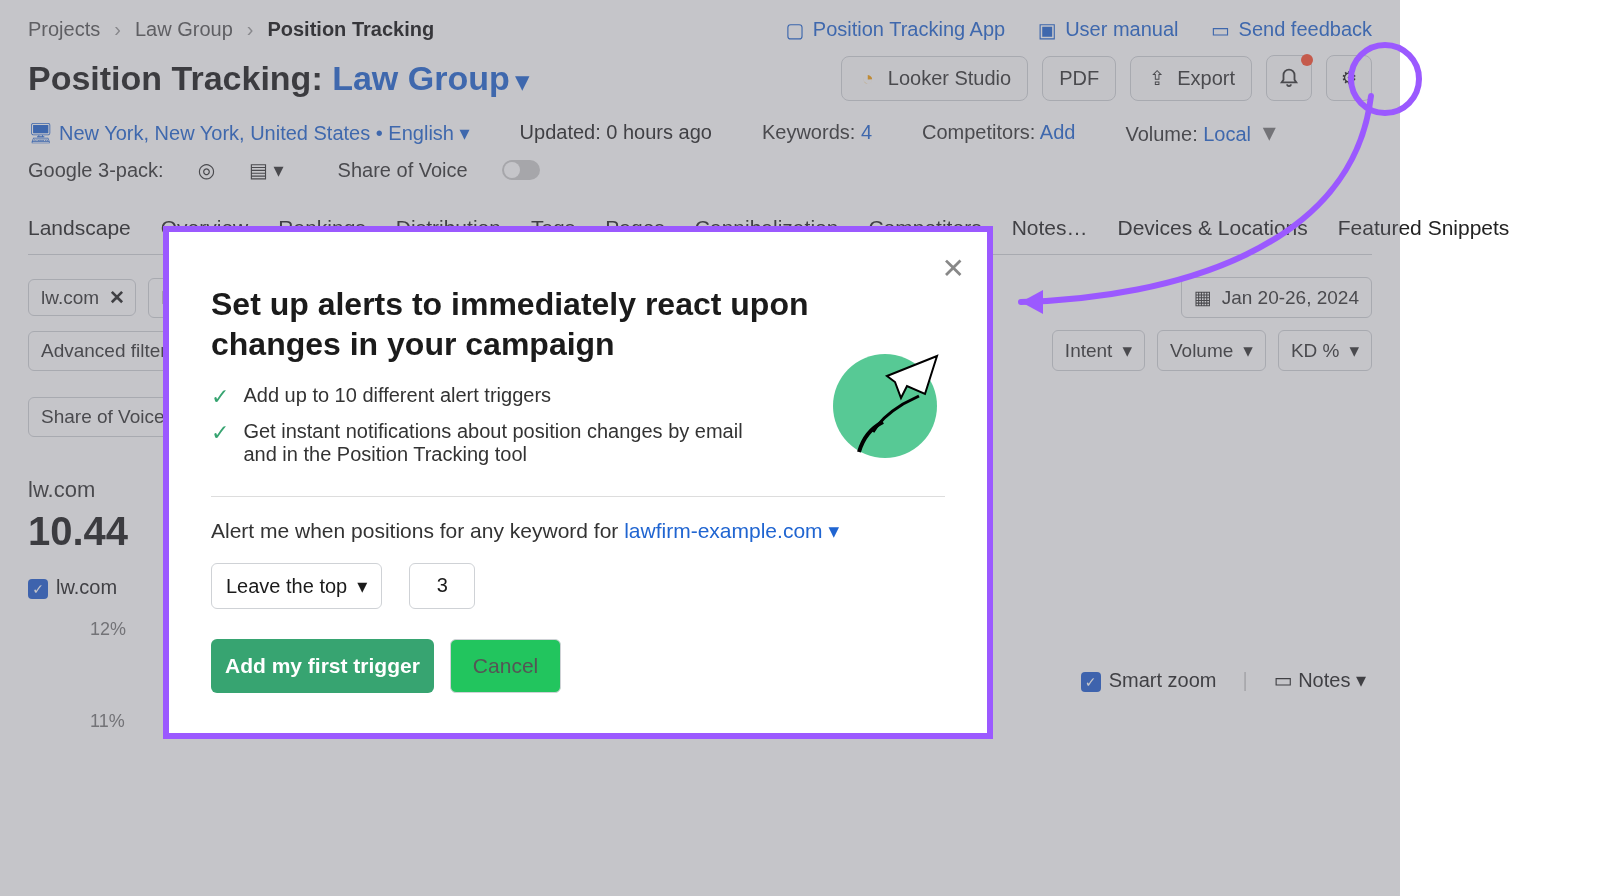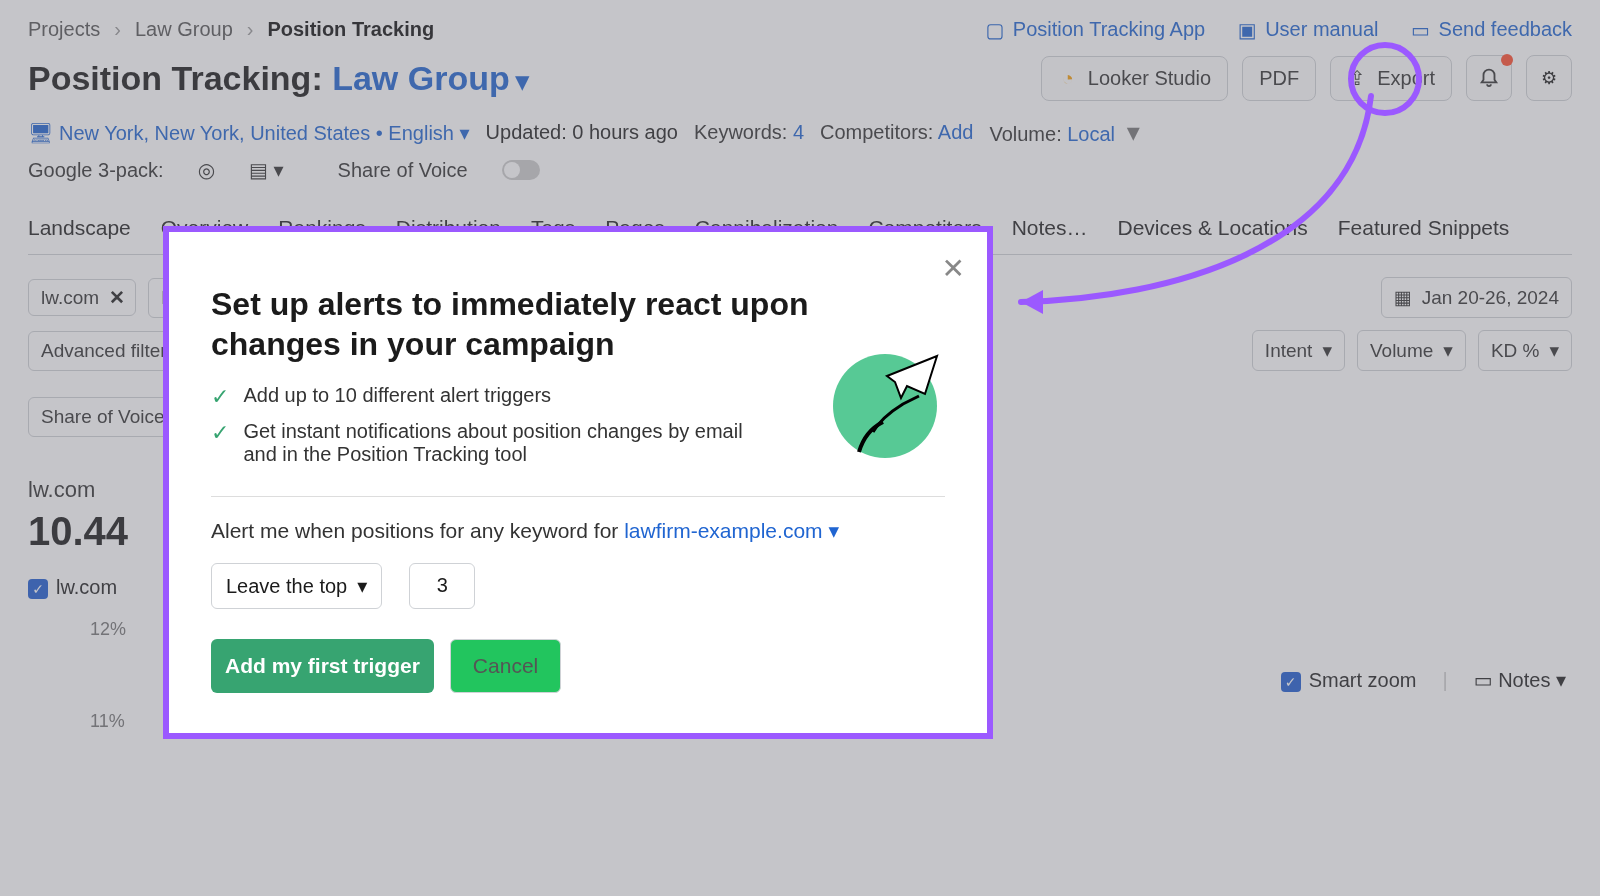--- a/index.html
+++ b/index.html
@@ -4,21 +4,21 @@
 <style>
 :root{
   --blue:#2065d1;
   --dark:#1b1b1b;
   --muted:#666;
   --border:#cfd2d6;
   --green:#37a471;
   --accent:#9b59ff;
 }
 html,body{margin:0;padding:0;font-family:Arial,Helvetica,sans-serif;color:var(--dark);background:#fff;width:1600px;height:896px;overflow:hidden;font-size:18px}
-.page{position:relative;width:1600px;height:896px}
+.page{position:relative;width:1400px;height:896px}
 .screen{position:absolute;inset:0;padding:18px 28px 0;box-sizing:border-box}
 
 
 .dim{position:absolute;inset:0;background:rgba(110,110,120,0.40);pointer-events:none}
 
 
 .topbar{display:flex;justify-content:space-between;align-items:flex-start}
 .crumbs{display:flex;gap:14px;align-items:center;color:#555;font-size:20px}
 .crumbs .sep{color:#999}
 .topr{display:flex;gap:32px;align-items:center}
@@ -27,21 +27,21 @@
 
 .title-row{display:flex;justify-content:space-between;align-items:center;margin-top:14px}
 .title{font-size:34px;font-weight:700}
 .title .proj{color:var(--blue);font-weight:700}
 .chev{display:inline-block;margin-left:6px;color:var(--blue);font-size:26px}
 
 .pillbtn{border:1px solid var(--border);border-radius:8px;padding:10px 16px;font-size:20px;color:#333;display:inline-flex;gap:10px;align-items:center;background:#fcfcfc}
 .iconbtn{border:1px solid var(--border);border-radius:8px;width:44px;height:44px;display:inline-flex;align-items:center;justify-content:center;background:#fcfcfc}
 .actions{display:flex;gap:14px;align-items:center}
 
-.meta{display:flex;gap:16px;align-items:center;flex-wrap:wrap;margin-top:16px;font-size:20px;color:#333}
+.meta{display:flex;gap:50px;align-items:center;flex-wrap:wrap;margin-top:16px;font-size:20px;color:#333}
 .meta .blue{color:var(--blue)}
 .meta .sub{color:#222}
 .meta .chev{color:#777}
 
 .tabs{display:flex;gap:30px;margin-top:34px;font-size:21px;color:#222;border-bottom:1px solid var(--border);padding-bottom:14px;white-space:nowrap}
 
 .filters{display:flex;gap:12px;align-items:center;flex-wrap:wrap;margin-top:22px}
 .tag{border:1px solid var(--border);border-radius:6px;padding:6px 10px 6px 12px;font-size:19px;display:inline-flex;gap:10px;align-items:center;color:#333}
 .tag .x{font-weight:700;color:#222}
 .drop{border:1px solid var(--border);border-radius:6px;padding:8px 12px;font-size:19px;display:inline-flex;gap:10px;align-items:center;color:#333}

